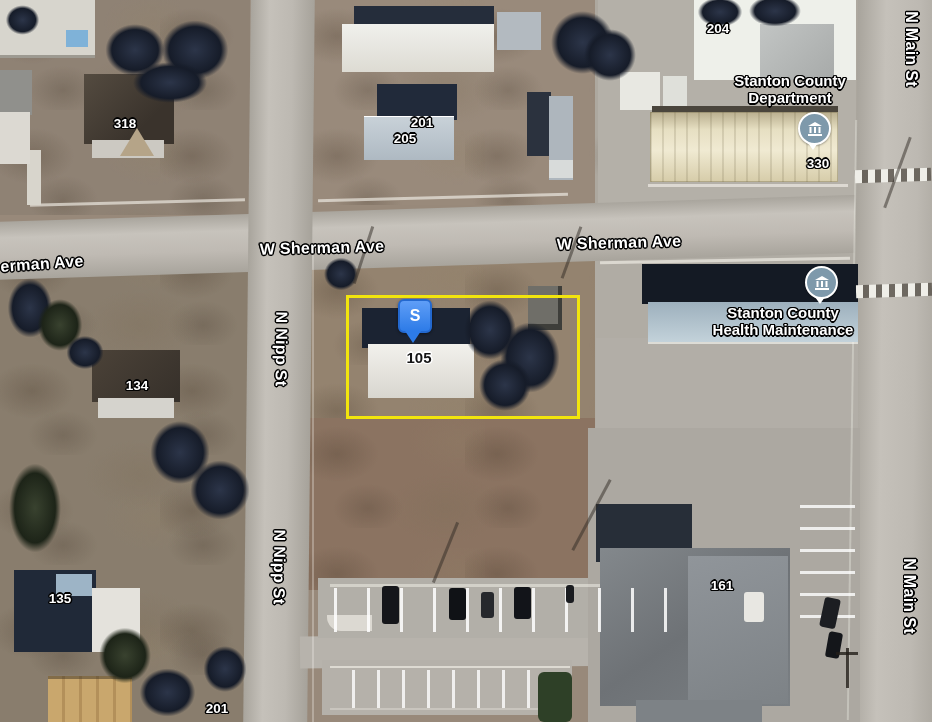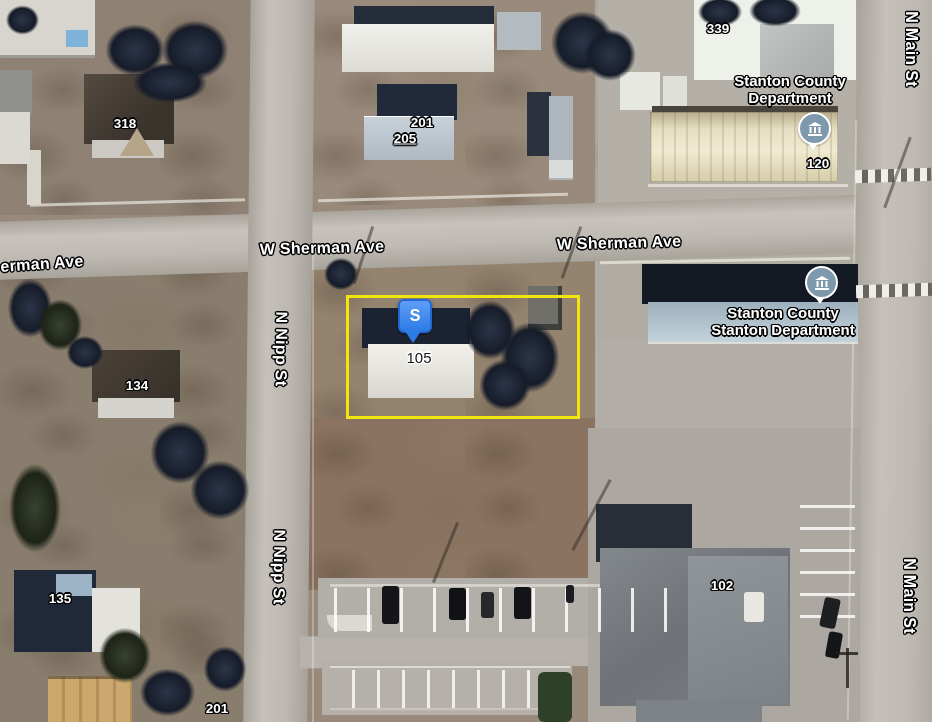--- a/index.html
+++ b/index.html
@@ -21,21 +21,21 @@
   .bld{z-index:4;}
   .curb{background:rgba(242,240,232,.65);z-index:3;}
   .car{border-radius:3px;z-index:6;}
   .pshadow{width:3px;background:rgba(48,42,35,.5);z-index:6;}
   .xwalk{height:13px;z-index:6;background:repeating-linear-gradient(90deg,#efeee8 0 7px,rgba(82,76,68,.75) 7px 13px);}
   .stripes{z-index:5;}
   
   .maplabel{color:#fff;font-weight:bold;white-space:nowrap;z-index:10;
     text-shadow:-1px -1px 0 #000,1px -1px 0 #000,-1px 1px 0 #000,1px 1px 0 #000,
                  0 -1.5px 0 #000,0 1.5px 0 #000,-1.5px 0 0 #000,1.5px 0 0 #000;}
-  .dark-label{color:#141414;font-weight:normal;white-space:nowrap;z-index:10;
+  .dark-label{color:#141414;font-weight:bold;white-space:nowrap;z-index:10;
     text-shadow:-1px -1px 0 #fff,1px -1px 0 #fff,-1px 1px 0 #fff,1px 1px 0 #fff,
                  0 -1.5px 0 #fff,0 1.5px 0 #fff,-1.5px 0 0 #fff,1.5px 0 0 #fff;}
   .street{font-size:16px;letter-spacing:.3px;}
   .addr{font-size:13.5px;}
   .poi-text{font-size:15px;line-height:17px;text-align:center;}
   .ctr{transform:translate(-50%,-50%);}
   
   .poi-icon{width:29px;height:29px;border-radius:50%;background:#7e99ab;border:2.5px solid #fff;
     box-shadow:0 1px 2px rgba(0,0,0,.35);display:flex;align-items:center;justify-content:center;z-index:9;}
   .poi-tail{width:0;height:0;border-left:5px solid transparent;border-right:5px solid transparent;
@@ -206,27 +206,27 @@
   <div class="abs maplabel street" style="left:279px;top:567px;transform:translate(-50%,-50%) rotate(90.5deg);">N Nipp St</div>
   <div class="abs maplabel street" style="left:911px;top:49px;transform:translate(-50%,-50%) rotate(90deg);">N Main St</div>
   <div class="abs maplabel street" style="left:909px;top:596px;transform:translate(-50%,-50%) rotate(90deg);">N Main St</div>
 
   <div class="abs maplabel poi-text" style="left:790px;top:72px;transform:translate(-50%,0);">
     <div>Stanton County</div>
     <div>Department</div>
   </div>
   <div class="abs maplabel poi-text" style="left:783px;top:304px;transform:translate(-50%,0);">
     <div>Stanton County</div>
-    <div>Stanton Department</div>
-  </div>
-
-  <div class="abs maplabel addr ctr" style="left:718px;top:28px;">339</div>
+    <div>Health Maintenance</div>
+  </div>
+
+  <div class="abs maplabel addr ctr" style="left:718px;top:28px;">204</div>
   <div class="abs maplabel addr ctr" style="left:125px;top:123px;">318</div>
   <div class="abs maplabel addr ctr" style="left:422px;top:122px;">201</div>
-  <div class="abs maplabel addr ctr" style="left:405px;top:138px;text-decoration:underline;">205</div>
-  <div class="abs maplabel addr ctr" style="left:818px;top:163px;">120</div>
+  <div class="abs maplabel addr ctr" style="left:405px;top:138px;">205</div>
+  <div class="abs maplabel addr ctr" style="left:818px;top:163px;">330</div>
   <div class="abs maplabel addr ctr" style="left:137px;top:385px;">134</div>
   <div class="abs maplabel addr ctr" style="left:60px;top:598px;">135</div>
-  <div class="abs maplabel addr ctr" style="left:722px;top:585px;">102</div>
+  <div class="abs maplabel addr ctr" style="left:722px;top:585px;">161</div>
   <div class="abs maplabel addr ctr" style="left:217px;top:708px;">201</div>
   <div class="abs dark-label addr ctr" style="left:419px;top:357px;font-size:15px;">105</div>
 
 </div>
 
 </body></html>

